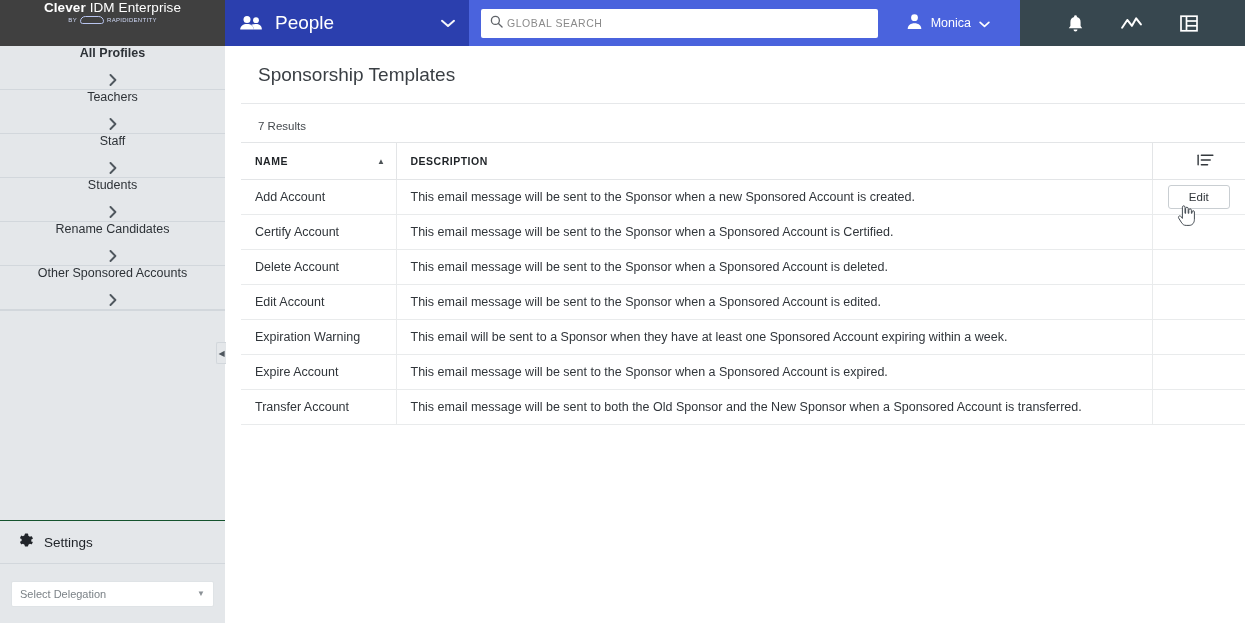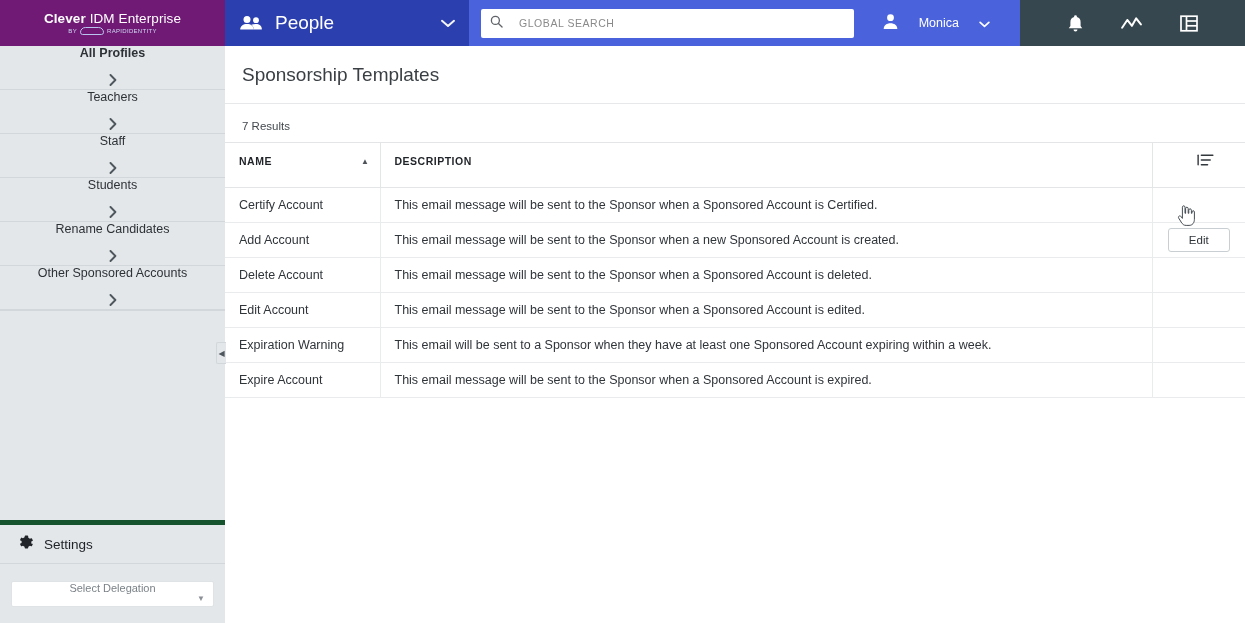--- a/index.html
+++ b/index.html
@@ -7,23 +7,23 @@
     width: 1245px; height: 623px;
     font-family: "Liberation Sans", sans-serif;
     background: #ffffff;
     overflow: hidden;
   }
   .app { position: relative; width: 1245px; height: 623px; }
 
   
   .topbar { display: flex; height: 46px; width: 100%; }
   .brand {
-    width: 225px; background: #701a75;
+    width: 225px; background: #404040;
     display: flex; flex-direction: column;
-    align-items: center; justify-content: center;
+    align-items: center; 
     color: #fff;
   }
   .brand-line1 { font-size: 13.5px; letter-spacing: .1px; white-space: nowrap; }
   .brand-line1 b { font-weight: bold; }
   .brand-line1 span.light { font-weight: normal; }
   .brand-line2 {
     display: flex; align-items: center; gap: 3px;
     font-size: 6px; letter-spacing: .4px; margin-top: 1px;
     color: #cfd8f5;
   }
@@ -44,31 +44,31 @@
   .module-chev { opacity: .95; }
 
   .searchzone {
     flex: 1; background: #4a63dd;
     display: flex; align-items: center; padding: 0 12px;
     min-width: 0;
   }
   .searchbox {
     flex: 1; max-width: 400px; height: 29px; background: #fff;
     border-radius: 2px; display: flex; align-items: center;
-    padding: 0 9px; gap: 16px;
+    padding: 0 9px; gap: 4px;
   }
   .searchbox input {
     border: 0; outline: 0; flex: 1; height: 100%;
     font-family: "Liberation Sans", sans-serif;
     font-size: 10.5px; letter-spacing: .55px; color: #333;
   }
   .searchbox input::placeholder { color: #8a8a8a; }
 
   .userzone {
-    display: flex; align-items: center; gap: 20px;
+    display: flex; align-items: center; gap: 8px;
     margin-left: auto; padding: 0 18px 0 28px;
     color: #fff; cursor: pointer; white-space: nowrap;
   }
   .user-name { font-size: 12.5px; }
 
   .iconzone {
     width: 225px; background: #37474f;
     display: flex; align-items: center; justify-content: space-around;
     padding: 0 28px;
   }
@@ -86,56 +86,56 @@
     height: 44px; display: flex; align-items: center;
     padding: 0 17px; border-bottom: 1px solid #d2d7dc;
     font-size: 12.5px; color: #2d3237; cursor: pointer; flex-direction: column;
   }
   .navitem.selected { font-weight: bold; }
   .navitem .nlabel { flex: 1; }
   .navitem .chev { color: #4f575e; font-size: 13px; }
   .navspacer { flex: 1; border-bottom: 1px solid #d2d7dc; }
   .settings {
     height: 44px; display: flex; align-items: center; gap: 10px;
-    padding: 0 17px; border-top: 5px solid #14532d;
+    padding: 0 17px; border-top: 1px solid #14532d;
     border-bottom: 1px solid #d2d7dc;
     font-size: 13.5px; color: #21252a; cursor: pointer;
   }
   .delegwrap { height: 59px; display: flex; align-items: center; padding: 0 11px; background: #e4e7ea;}
   .delegation {
     width: 100%; height: 26px; background: #fff;
     border: 1px solid #dfe3e6; border-radius: 2px;
     display: flex; align-items: center; padding: 0 8px;
-    font-size: 11px; color: #7b8287; cursor: pointer; flex-direction: column;
+    font-size: 11px; color: #7b8287; cursor: pointer;
   }
   .delegation .dcaret { margin-left: auto; font-size: 8px; color: #8b9196; }
 
   .collapse-tab {
     position: absolute; right: -1px; top: 296px;
     width: 10px; height: 22px; background: #e4e7ea;
     border: 1px solid #d2d7dc; border-right: 0;
     border-radius: 2px 0 0 2px;
     display: flex; align-items: center; justify-content: center;
     font-size: 8px; color: #4f575e; cursor: pointer;
   }
 
   
-  .main { flex: 1; background: #fff; display: flex; flex-direction: column; min-width: 0; }
+  .main { flex: 1; background: #fff; display: flex; flex-direction: column; min-width: 0; margin-left: 16px; }
   .page-title {
     height: 58px; display: flex; align-items: center;
     padding: 0 17px; font-size: 19px; color: #3a3f44;
     border-bottom: 1px solid #e6e8ea; font-weight: normal;
   }
   .results { padding: 16px 17px 10px 17px; font-size: 11.5px; color: #43484d; }
 
   table.grid { width: 100%; border-collapse: collapse; table-layout: fixed; }
   table.grid th {
     text-align: left; font-size: 10.5px; letter-spacing: .5px;
     color: #1f2327; font-weight: bold;
-    padding: 10px 0 18px 14px; height: 34px;
+    padding: 10px 0 10px 14px; height: 34px;
     border-top: 1px solid #e3e5e7; border-bottom: 1px solid #e3e5e7;
     border-right: 1px solid #e3e5e7; vertical-align: middle;
   }
   table.grid th.last { border-right: 0; }
   th .thinner { display: flex; align-items: center; }
   th .sortcaret { margin-left: auto; margin-right: 10px; font-size: 8px; color: #4d5357; }
   table.grid td {
     font-size: 12.5px; color: #30353a;
     padding: 10px 0 10px 14px; height: 34px;
     border-bottom: 1px solid #e9ebec; border-right: 1px solid #e9ebec;
@@ -356,34 +356,34 @@
                     <line x1="4.6" y1="12" x2="11.2" y2="12"></line>
                   </svg>
                 </span>
               </div>
             </th>
           </tr>
         </thead>
         <tbody>
 
           <tr>
-            <td>Certify Account</td>
-            <td>This email message will be sent to the Sponsor when a Sponsored Account is Certified.</td>
-            <td class="actions"></td>
-          </tr>
-
-          <tr>
             <td>Add Account</td>
             <td>This email message will be sent to the Sponsor when a new Sponsored Account is created.</td>
             <td class="actions">
               <button class="editbtn">Edit</button>
             </td>
           </tr>
 
           <tr>
+            <td>Certify Account</td>
+            <td>This email message will be sent to the Sponsor when a Sponsored Account is Certified.</td>
+            <td class="actions"></td>
+          </tr>
+
+          <tr>
             <td>Delete Account</td>
             <td>This email message will be sent to the Sponsor when a Sponsored Account is deleted.</td>
             <td class="actions"></td>
           </tr>
 
           <tr>
             <td>Edit Account</td>
             <td>This email message will be sent to the Sponsor when a Sponsored Account is edited.</td>
             <td class="actions"></td>
           </tr>
@@ -393,20 +393,25 @@
             <td>This email will be sent to a Sponsor when they have at least one Sponsored Account expiring within a week.</td>
             <td class="actions"></td>
           </tr>
 
           <tr>
             <td>Expire Account</td>
             <td>This email message will be sent to the Sponsor when a Sponsored Account is expired.</td>
             <td class="actions"></td>
           </tr>
 
+          <tr>
+            <td>Transfer Account</td>
+            <td>This email message will be sent to both the Old Sponsor and the New Sponsor when a Sponsored Account is transferred.</td>
+            <td class="actions"></td>
+          </tr>
 
         </tbody>
       </table>
 
       <div class="grid-filler"></div>
     </div>
   </div>
 
   <div class="cursor">
     <svg width="18" height="22" viewBox="0 0 18 22" fill="#ffffff" stroke="#444b52" stroke-width="1">

